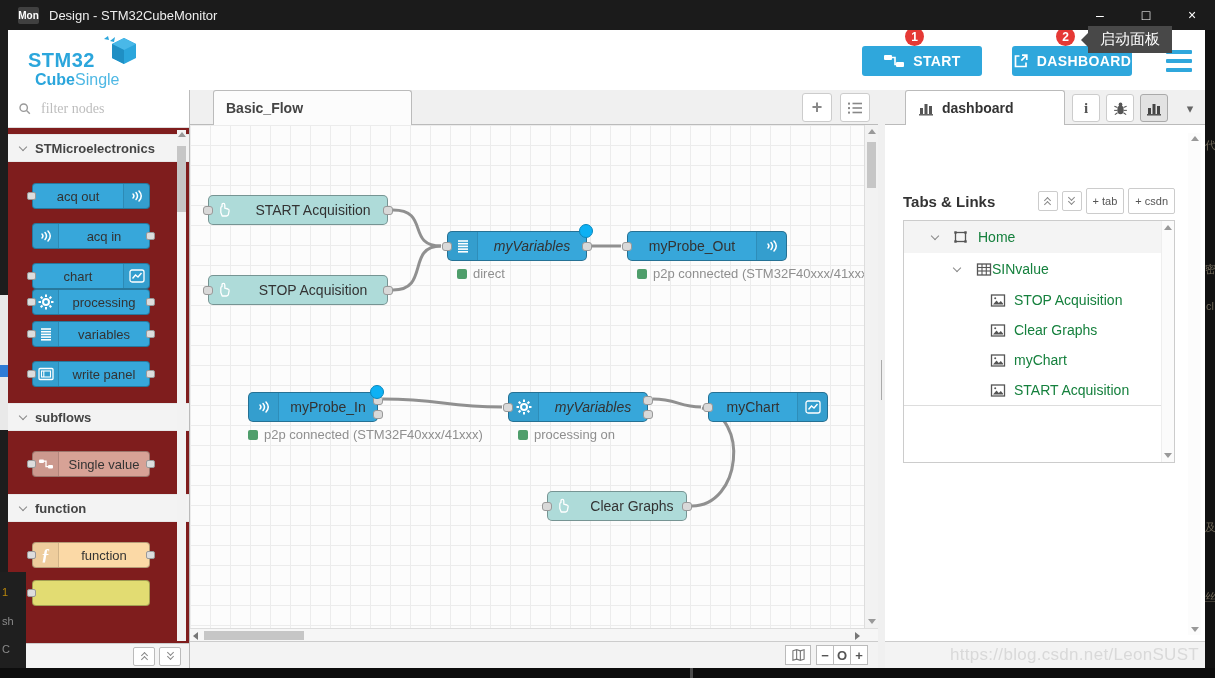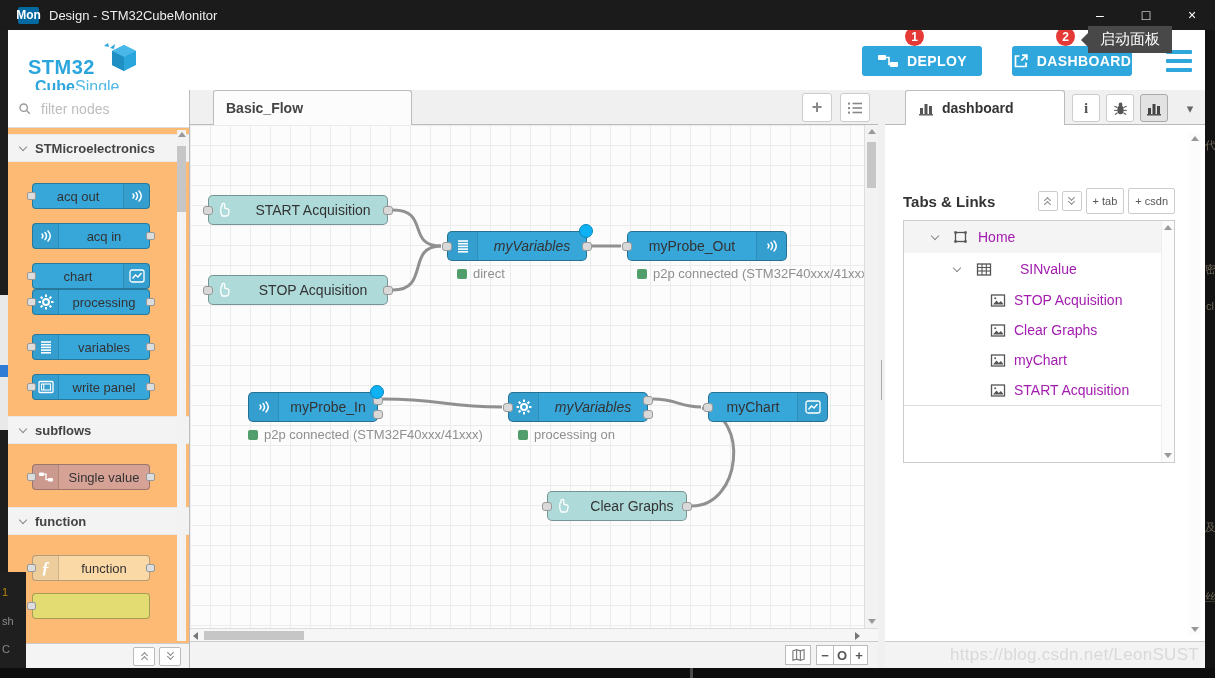--- a/index.html
+++ b/index.html
@@ -3,33 +3,33 @@
 <meta charset="utf-8">
 <style>
   html,body{margin:0;padding:0;background:#333;}
   *{box-sizing:border-box;}
   .screen{position:relative;width:1215px;height:678px;background:#141414;overflow:hidden;
           font-family:"Liberation Sans",sans-serif;-webkit-font-smoothing:antialiased;}
 
   
   .titlebar{position:absolute;left:0;top:0;width:1215px;height:30px;background:#1b1b1b;
             display:flex;align-items:center;z-index:30;}
-  .app-ic{width:21px;height:17px;margin-left:18px;background:#0369a1;border-radius:2px;
-          color:#fff;font-size:12px;font-weight:bold;display:flex;align-items:center;justify-content:center;}
+  .app-ic{width:21px;height:17px;margin-left:18px;background:#404040;border-radius:2px;
+          color:#fff;font-size:10px;font-weight:bold;display:flex;align-items:center;justify-content:center;}
   .tb-title{margin-left:10px;font-size:13px;color:#ededed;}
   .tb-ctrls{margin-left:auto;display:flex;height:100%;}
   .tb-btn{width:46px;height:100%;display:flex;align-items:center;justify-content:center;
           color:#fff;font-size:14px;}
 
   
   .app{position:absolute;left:8px;top:30px;width:1197px;height:638px;background:#fff;z-index:10;}
 
   
   .header{position:absolute;left:0;top:0;width:100%;height:60px;background:#fff;}
-  .logo{position:absolute;left:20px;top:13px;color:#2ba6dc;line-height:1;}
+  .logo{position:absolute;left:20px;top:6px;color:#2ba6dc;line-height:1;}
   .logo-l1{display:flex;align-items:flex-end;}
   .logo-stm{font-size:20px;font-weight:bold;letter-spacing:0.5px;}
   .logo-l2{margin-left:7px;margin-top:2px;font-size:16px;}
   .logo-cube-b{font-weight:bold;}
   .logo-mon{font-weight:normal;color:#4fb8e4;}
   .hbtn{position:absolute;top:16px;height:30px;border-radius:3px;background:#2fa7dc;color:#fff;
         display:flex;align-items:center;justify-content:center;gap:8px;font-size:14px;font-weight:bold;
         letter-spacing:0.4px;cursor:pointer;}
   .btn-deploy{left:854px;width:120px;}
   .btn-dash{left:1004px;width:120px;}
@@ -41,23 +41,23 @@
   .hamburger div{height:4px;background:#2fa7dc;border-radius:1px;margin-bottom:5px;}
   .tooltip{position:absolute;left:1088px;top:26px;height:27px;background:#484848;color:#fff;
            font-size:15px;display:flex;align-items:center;padding:0 12px;z-index:60;}
   .tooltip::before{content:"";position:absolute;left:-7px;top:7px;border:7px solid transparent;
                    border-right-color:#484848;border-left:none;}
 
   
   .palette{position:absolute;left:0;top:60px;width:182px;height:578px;background:#fff;
            border-right:1px solid #bbb;}
   .pal-search{height:38px;border-bottom:1px solid #ddd;display:flex;align-items:center;gap:7px;padding:0 10px;}
-  .pal-search input{border:none;outline:none;font-size:14px;color:#333;width:130px;background:transparent;}
+  .pal-search input{border:none;outline:none;font-size:14px;color:#333;width:130px;background:transparent;font-family:Liberation Serif, serif;}
   .pal-search input::placeholder{color:#bdbdbd;}
-  .pal-body{position:absolute;left:0;top:38px;right:0;bottom:25px;overflow:hidden;background:#fdba74;}
+  .pal-body{position:absolute;left:0;top:38px;right:0;bottom:25px;overflow:hidden;background:#7f1d1d;}
   .pal-cat{height:28px;background:#f3f3f3;border-top:1px solid #e7e7e7;border-bottom:1px solid #e7e7e7;
            display:flex;align-items:center;gap:9px;padding-left:12px;font-size:13px;font-weight:bold;color:#444;}
   .pal-node{position:relative;width:118px;height:26px;margin-left:24px;border-radius:4px;
             border:1px solid rgba(0,0,0,0.28);font-size:13px;color:#333;display:flex;align-items:center;cursor:grab;}
   .pblue{background:#37a7da;}
   .psalmon{background:#d7a296;}
   .ppeach{background:#fbd9a6;}
   .pyellow{background:#e2dc72;}
   .pic{width:26px;height:24px;display:flex;align-items:center;justify-content:center;}
   .pic-l{border-right:1px solid rgba(0,0,0,0.12);background:rgba(0,0,0,0.05);}
@@ -144,21 +144,21 @@
   .sub-tab{display:inline-flex;align-items:center;height:31px;padding:0 17px;margin-right:7px;font-size:14px;
            border:1px solid #ccc;border-radius:3px 3px 0 0;cursor:pointer;position:relative;top:0;}
   .sub-on{background:#fff;font-weight:bold;color:#222;border-bottom:1px solid #fff;top:1px;}
   .sub-off{background:#efefef;color:#666;}
   .ext-btn{position:absolute;right:0;top:5px;cursor:pointer;}
   .tl-row{position:absolute;left:18px;top:63px;right:30px;display:flex;align-items:center;gap:4px;}
   .tl-title{font-size:15px;font-weight:bold;color:#333;margin-right:auto;}
   .mini-btn{height:20px;background:#fff;border:1px solid #ccc;border-radius:2px;display:flex;align-items:center;
             justify-content:center;font-size:11px;color:#555;cursor:pointer;padding:12px 6px;}
   .tree{position:absolute;left:18px;top:95px;width:272px;height:243px;border:1px solid #ccc;background:#fff;}
-  .trow{position:relative;display:flex;align-items:center;font-size:14px;color:#a21caf;cursor:pointer;}
+  .trow{position:relative;display:flex;align-items:center;font-size:14px;color:#15803d;cursor:pointer;}
   .trow-home{height:32px;background:#f4f4f4;}
   .trow-grp{height:32px;}
   .trow-w{height:30px;}
   .t-ic{position:absolute;display:flex;align-items:center;}
   .t-lab{position:absolute;white-space:nowrap;}
   .tsep{position:absolute;left:0;right:0;top:184px;border-top:1px solid #ddd;}
   .tree-scroll{position:absolute;right:0;top:0;bottom:0;width:13px;background:#fbfbfb;border-left:1px solid #eee;
                display:flex;flex-direction:column;justify-content:space-between;align-items:center;padding:4px 0;}
   .panel-scroll{position:absolute;right:4px;top:8px;bottom:6px;width:13px;background:#fcfcfc;
                 display:flex;flex-direction:column;justify-content:space-between;align-items:center;padding:3px 0;}
@@ -213,21 +213,21 @@
           <span class="logo-cube-b">Cube</span><span class="logo-mon">Single</span>
         </div>
       </div>
 
       <div class="hbtn btn-deploy">
         <svg width="22" height="16" viewBox="0 0 22 16">
           <rect x="1" y="2" width="8" height="5" rx="1" fill="#fff"></rect>
           <rect x="13" y="9" width="8" height="5" rx="1" fill="#fff"></rect>
           <path d="M9 4.5 H12 V11.5 H13" stroke="#fff" stroke-width="1.6" fill="none"></path>
         </svg>
-        <span>DEPLOY</span>
+        <span>START</span>
       </div>
       <div class="badge badge-1">1</div>
 
       <div class="hbtn btn-dash">
         <svg width="16" height="16" viewBox="0 0 16 16">
           <path d="M6.5 3 H2.5 V13.5 H13 V9.5" stroke="#fff" stroke-width="1.7" fill="none"></path>
           <path d="M9 2.2 H13.8 V7" stroke="#fff" stroke-width="1.7" fill="none"></path>
           <line x1="13.3" y1="2.7" x2="8.3" y2="7.7" stroke="#fff" stroke-width="1.7"></line>
         </svg>
         <span>DASHBOARD</span>
@@ -306,21 +306,21 @@
                     <line x1="2.7" y1="2.7" x2="4.5" y2="4.5"></line>
                     <line x1="11.5" y1="11.5" x2="13.3" y2="13.3"></line>
                     <line x1="2.7" y1="13.3" x2="4.5" y2="11.5"></line>
                     <line x1="11.5" y1="4.5" x2="13.3" y2="2.7"></line>
                   </g>
                 </svg>
             </span>
             <span class="pal-lab">processing</span>
             <span class="pport ppr"></span>
           </div>
-          <div class="pal-node pblue" style="margin-top:19px">
+          <div class="pal-node pblue" style="margin-top:6px">
             <span class="pport ppl"></span>
             <span class="pic pic-l">
               <svg width="14" height="14" viewBox="0 0 14 14">
                   <g stroke="#fff" stroke-width="1.6">
                     <line x1="2" y1="2" x2="12" y2="2"></line>
                     <line x1="2" y1="4.7" x2="12" y2="4.7"></line>
                     <line x1="2" y1="7.4" x2="12" y2="7.4"></line>
                     <line x1="2" y1="10.1" x2="12" y2="10.1"></line>
                     <line x1="2" y1="12.8" x2="12" y2="12.8"></line>
                   </g>
@@ -696,21 +696,21 @@
               </span>
             <span class="t-ic" style="left:72px">
               <svg width="16" height="15" viewBox="0 0 16 15">
                   <rect x="1.5" y="2" width="13" height="11" fill="none" stroke="#555" stroke-width="1.3"></rect>
                   <line x1="1.5" y1="5.5" x2="14.5" y2="5.5" stroke="#555" stroke-width="1.1"></line>
                   <line x1="1.5" y1="9" x2="14.5" y2="9" stroke="#555" stroke-width="1.1"></line>
                   <line x1="6" y1="2" x2="6" y2="13" stroke="#555" stroke-width="1.1"></line>
                   <line x1="10.3" y1="2" x2="10.3" y2="13" stroke="#555" stroke-width="1.1"></line>
                 </svg>
             </span>
-            <span class="t-lab" style="left:116px">SINvalue</span>
+            <span class="t-lab" style="left:88px">SINvalue</span>
           </div>
           <div class="trow trow-w">
             <span class="t-ic" style="left:86px">
               <svg width="16" height="15" viewBox="0 0 16 15">
                   <rect x="1.5" y="2" width="13" height="11" fill="none" stroke="#555" stroke-width="1.3"></rect>
                   <path d="M3 11.5 L6.5 7.5 L8.8 10 L10.8 8 L13 10.5 V11.5 Z" fill="#555"></path>
                   <circle cx="5.2" cy="5.2" r="1" fill="#555"></circle>
                 </svg>
             </span>
             <span class="t-lab" style="left:110px">STOP Acquisition</span>

